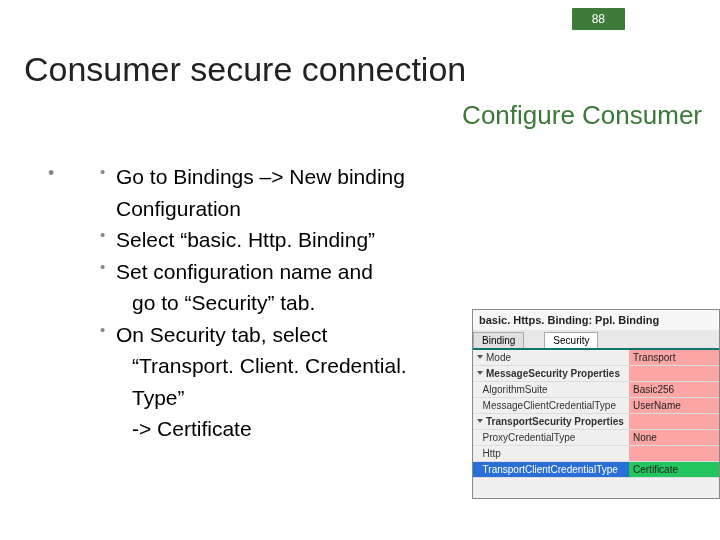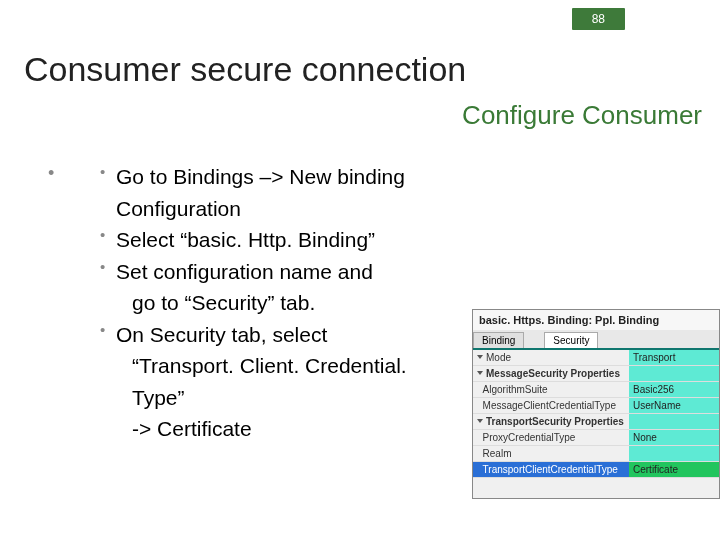--- a/index.html
+++ b/index.html
@@ -140,21 +140,21 @@
   .fig-row {
     display: contents;
   }
   .fig-cell {
     padding: 2px 4px;
     border-bottom: 1px solid #ddd;
     white-space: nowrap;
     overflow: hidden;
   }
   .fig-cell.k { background: #f0f0f0; color: #333; }
-  .fig-cell.v { background: #5eead4; color: #222; }
+  .fig-cell.v { background: #fca5a5; color: #222; }
   .fig-row.sel .fig-cell.k { background: #2a6fd6; color: #fff; }
   .fig-row.sel .fig-cell.v { background: #22c55e; color: #222; }
   .tri { display:inline-block; width:0;height:0;border-left:4px solid #555;border-top:3px solid transparent;border-bottom:3px solid transparent;margin-right:3px;vertical-align:middle;}
   .tri.open { border-left:none;border-top:4px solid #555;border-left:3px solid transparent;border-right:3px solid transparent;}
 </style>
 </head>
 <body>
 
 <div class="topbar">
   <div class="page-badge">88</div>
@@ -189,16 +189,16 @@
     <div class="fig-tab">Binding</div>
     <div class="fig-tab active">Security</div>
   </div>
   <div class="fig-grid">
     <div class="fig-row"><div class="fig-cell k"><span class="tri open"></span><span>Mode</span></div><div class="fig-cell v">Transport</div></div>
     <div class="fig-row"><div class="fig-cell k"><span class="tri open"></span><b>MessageSecurity Properties</b></div><div class="fig-cell v"></div></div>
     <div class="fig-row"><div class="fig-cell k">&nbsp;&nbsp;<span>AlgorithmSuite</span></div><div class="fig-cell v">Basic256</div></div>
     <div class="fig-row"><div class="fig-cell k">&nbsp;&nbsp;<span>MessageClientCredentialType</span></div><div class="fig-cell v">UserName</div></div>
     <div class="fig-row"><div class="fig-cell k"><span class="tri open"></span><b>TransportSecurity Properties</b></div><div class="fig-cell v"></div></div>
     <div class="fig-row"><div class="fig-cell k">&nbsp;&nbsp;<span>ProxyCredentialType</span></div><div class="fig-cell v">None</div></div>
-    <div class="fig-row"><div class="fig-cell k">&nbsp;&nbsp;<span>Realm</span></div><div class="fig-cell v"></div></div>
+    <div class="fig-row"><div class="fig-cell k">&nbsp;&nbsp;<span>Http</span></div><div class="fig-cell v"></div></div>
     <div class="fig-row sel"><div class="fig-cell k">&nbsp;&nbsp;<span>TransportClientCredentialType</span></div><div class="fig-cell v">Certificate</div></div>
   </div>
 </div>
 
 </body></html>

